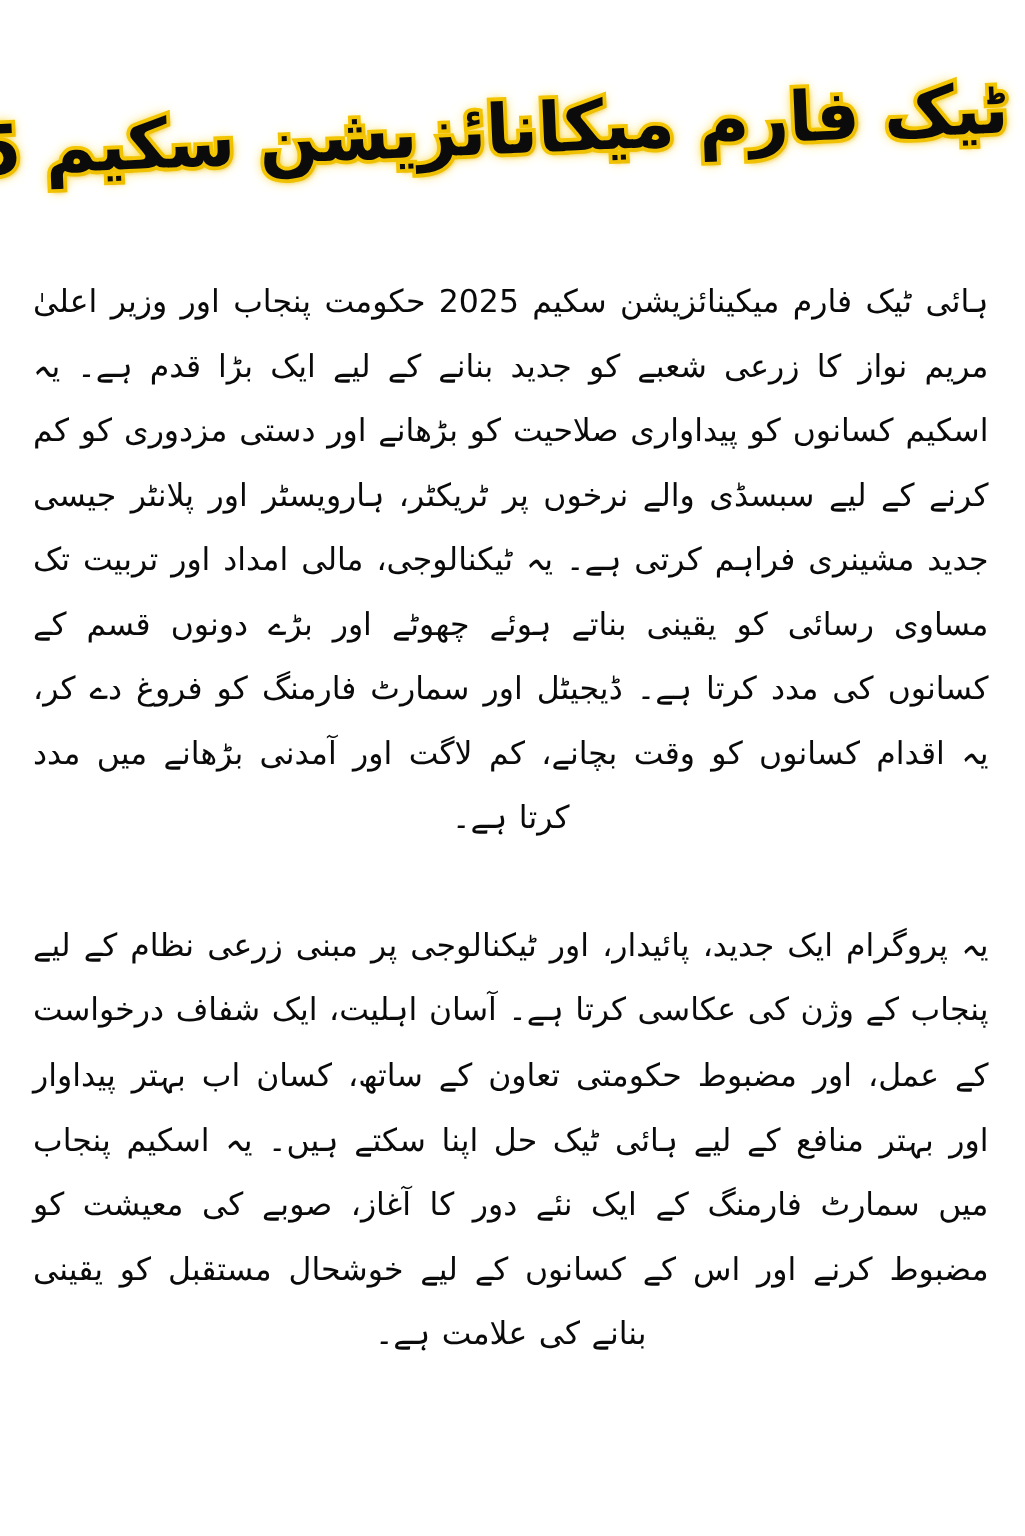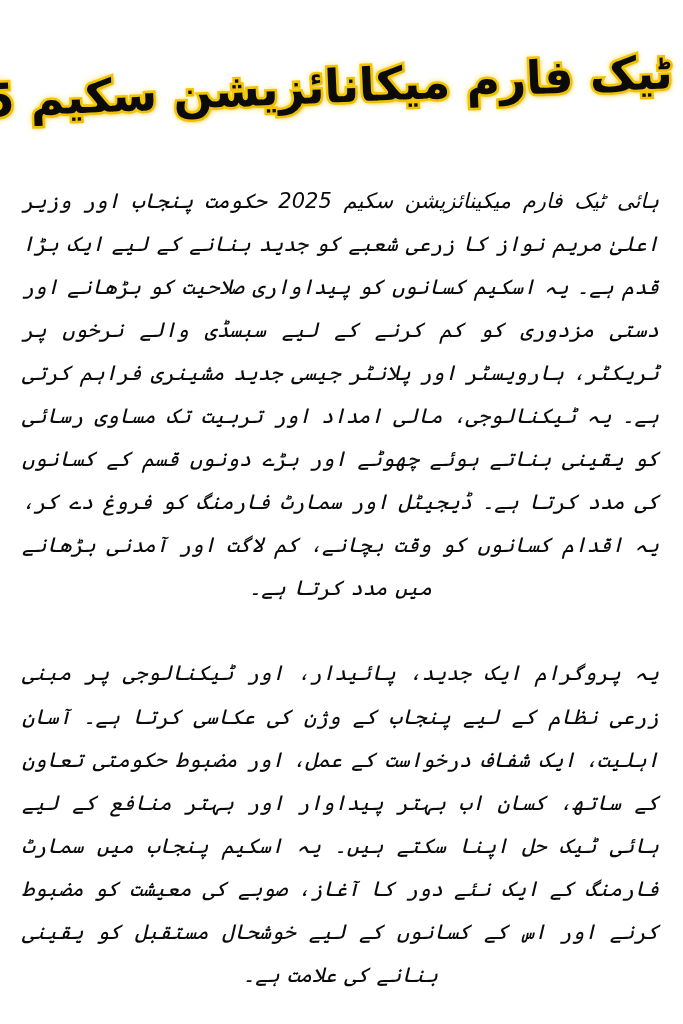--- a/index.html
+++ b/index.html
@@ -62,21 +62,20 @@
        0 0  5px #F5C800,
        0 0  9px #F8CE12,
        2px 2px 3px rgba(212,160,0,0.55);
   }
 
   
   .body-block {
     flex: 1 1 auto;
     padding: 8px 24px 0 22px;
     box-sizing: border-box;
-    font-style: italic;
   }
 
   .para {
     direction: rtl;
     unicode-bidi: isolate;
     text-align: justify;
     text-align-last: center;
     font-family: "DejaVu Sans", "Liberation Sans", sans-serif;
     font-size: 21px;
     line-height: 2.05;

